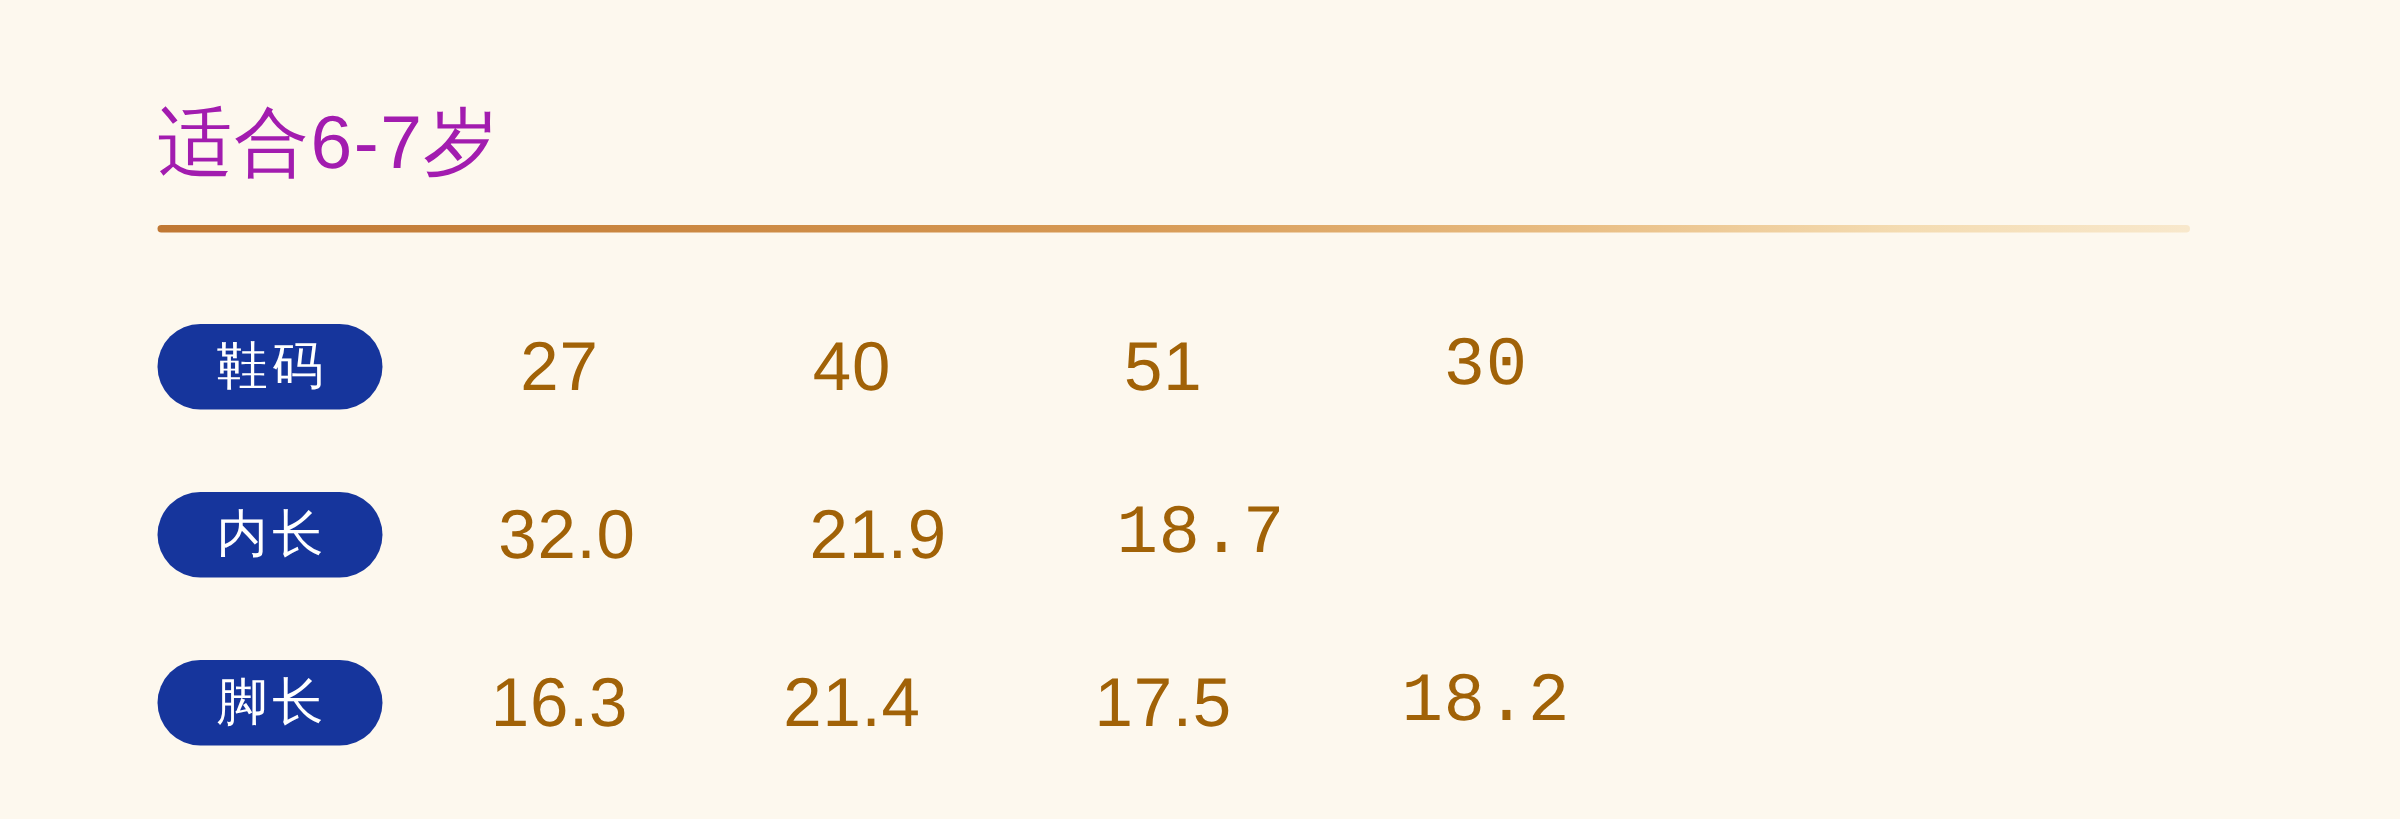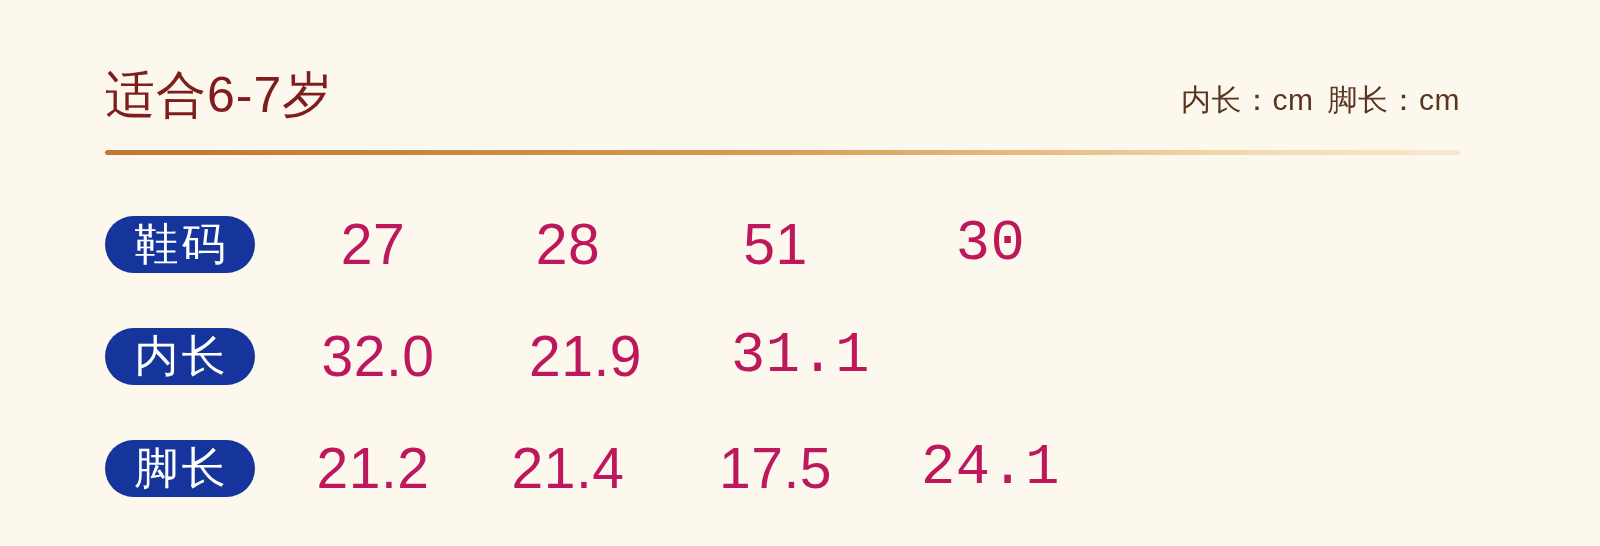--- a/index.html
+++ b/index.html
@@ -29,21 +29,21 @@
     width: 1355px;
     height: 72px;
     display: flex;
     align-items: flex-end;
     justify-content: space-between;
   }
 
   .chart-title {
     font-size: 50px;
     line-height: 58px;
-    color: #7f1d1d;
+    color: #a21caf;
     letter-spacing: 1px;
     white-space: nowrap;
   }
 
   .header-units {
     display: flex;
     align-items: baseline;
     gap: 14px;
     padding-bottom: 6px;
     white-space: nowrap;
@@ -91,87 +91,83 @@
   .row-pill {
     flex: 0 0 auto;
     width: 150px;
     height: 57px;
     border-radius: 30px;
     background: #16359C;
     color: #FFFFFF;
     display: flex;
     align-items: center;
     justify-content: center;
-    font-size: 44px;
+    font-size: 34px;
     letter-spacing: 3px;
     box-sizing: border-box;
     padding-left: 3px;
   }
 
   .row-values {
     flex: 1 1 auto;
     display: flex;
     align-items: center;
     padding-left: 23px;
   }
 
   .value-cell {
-    color: #be185d;
-    font-size: 57px;
+    color: #a16207;
+    font-size: 46px;
     line-height: 54px;
     text-align: center;
     letter-spacing: 0.5px;
   }
 
   .value-cell.c0 { width: 190px; }
   .value-cell.c1 { width: 200px; }
   .value-cell.c2 { width: 215px; }
   .value-cell.c3 { width: 215px; font-family: Liberation Mono, monospace; }
 </style>
 </head>
 <body>
 
 <div class="size-chart">
 
   <div class="chart-header">
     <div class="chart-title">适合6-7岁</div>
 
-    <div class="header-units">
-      <span class="unit-item">内长：cm</span>
-      <span class="unit-item">脚长：cm</span>
-    </div>
   </div>
 
   <div class="chart-divider"></div>
 
   <div class="chart-body">
 
     <div class="chart-row">
       <div class="row-pill">鞋码</div>
       <div class="row-values">
         <div class="value-cell c0">27</div>
-        <div class="value-cell c1">28</div>
+        <div class="value-cell c1">40</div>
         <div class="value-cell c2">51</div>
         <div class="value-cell c3">30</div>
       </div>
     </div>
 
     <div class="chart-row">
       <div class="row-pill">内长</div>
       <div class="row-values">
         <div class="value-cell c1">32.0</div>
         <div class="value-cell c2">21.9</div>
-        <div class="value-cell c3">31.1</div>
+        <div class="value-cell c3">18.7</div>
       </div>
     </div>
 
     <div class="chart-row">
       <div class="row-pill">脚长</div>
       <div class="row-values">
-        <div class="value-cell c0">21.2</div>
+        <div class="value-cell c0">16.3</div>
         <div class="value-cell c1">21.4</div>
         <div class="value-cell c2">17.5</div>
-        <div class="value-cell c3">24.1</div>
+        <div class="value-cell c3">18.2</div>
       </div>
     </div>
 
   </div>
 </div>
 
 </body></html>

